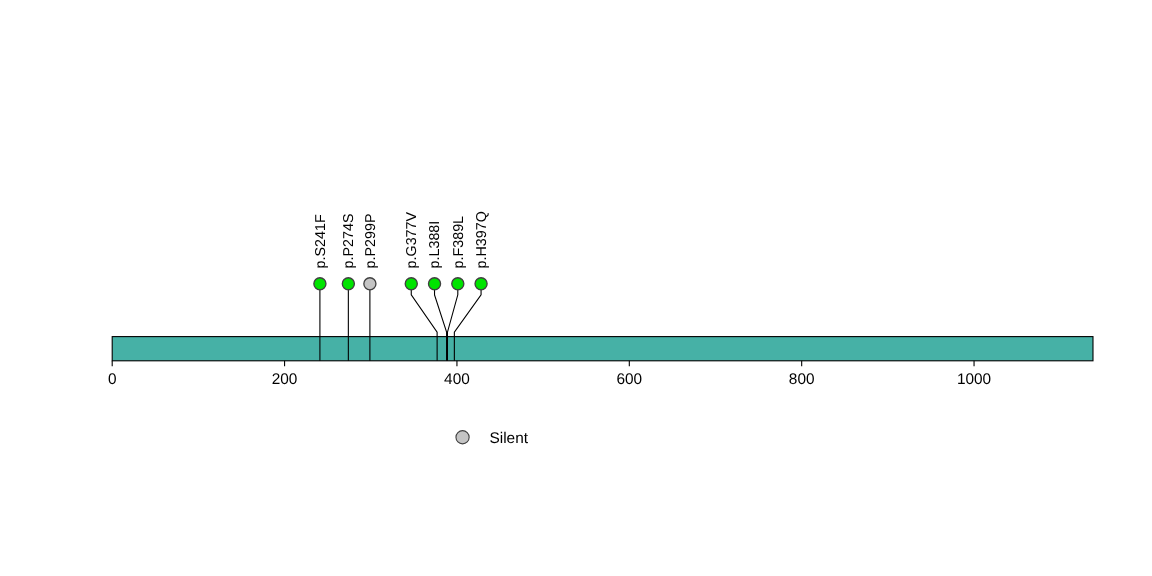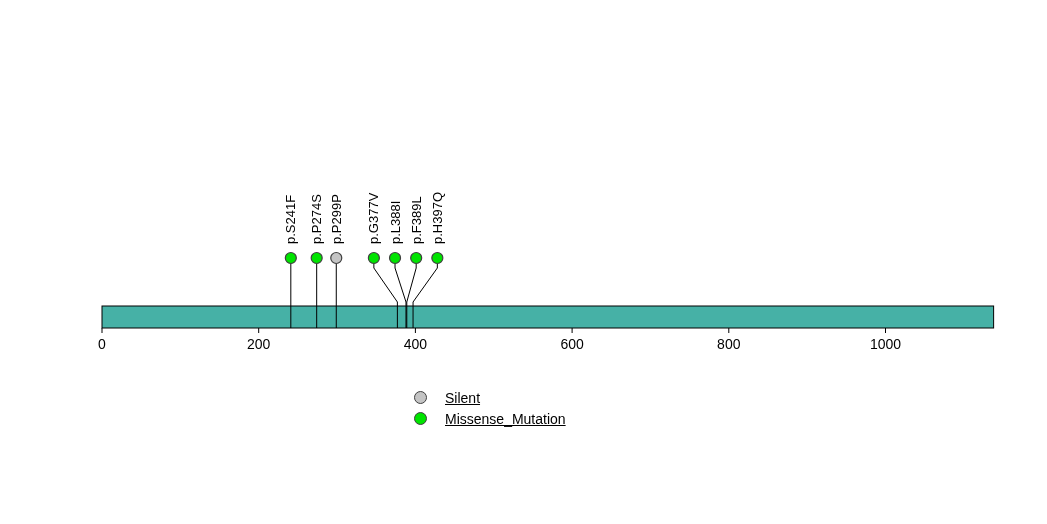--- a/index.html
+++ b/index.html
@@ -17,21 +17,20 @@
   }
   #plot-svg {
     position: absolute;
     left: 0;
     top: 0;
   }
   .legend {
     position: absolute;
     left: 414px;
     top: 387px;
-    text-decoration: underline;
   }
   .legend-row {
     display: flex;
     align-items: center;
     height: 21px;
   }
   .legend-swatch {
     display: inline-block;
     width: 13px;
     height: 13px;
@@ -85,18 +84,14 @@
       <text x="416.1835" y="244" text-anchor="start" dominant-baseline="central" font-size="13px" fill="#000000" transform="rotate(-90 416.1835 244)">p.F389L</text>
       <circle cx="437.33799999999997" cy="258" r="5.5" fill="#00e400" stroke="#404040" stroke-width="1.2"></circle>
       <text x="437.33799999999997" y="244" text-anchor="start" dominant-baseline="central" font-size="13px" fill="#000000" transform="rotate(-90 437.33799999999997 244)">p.H397Q</text>
     </svg>
 
   <div class="legend">
     <div class="legend-row">
       <span class="legend-swatch" style="background: rgb(196, 196, 196);"></span>
       <span class="legend-label">Silent</span>
     </div>
-    <div class="legend-row">
-      <span class="legend-swatch" style="background: rgb(0, 228, 0);"></span>
-      <span class="legend-label">Missense_Mutation</span>
-    </div>
   </div>
 </div>
 
 </body></html>

